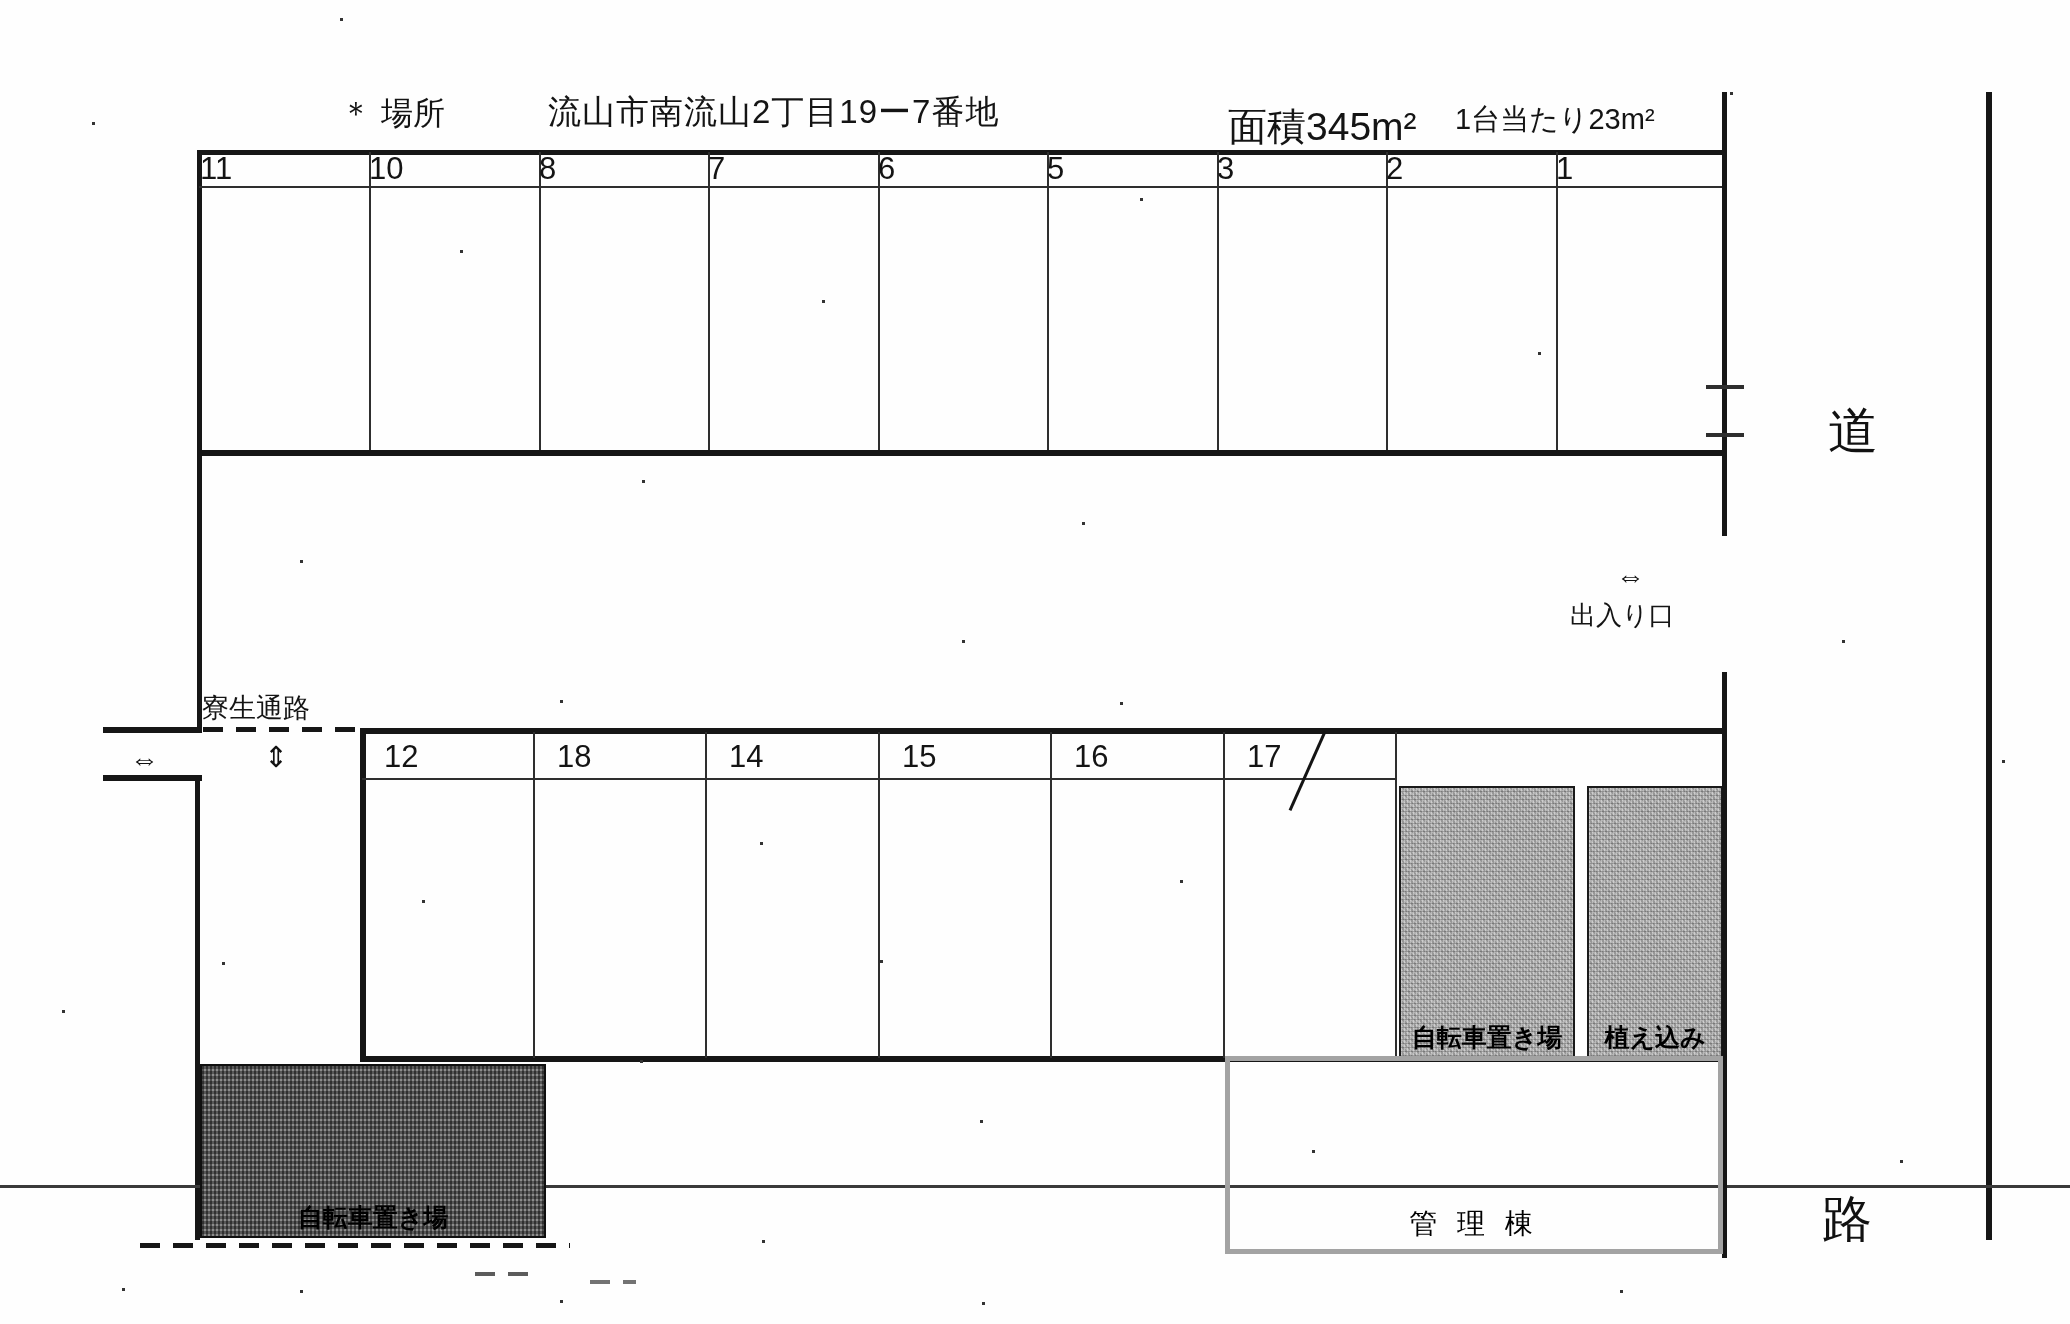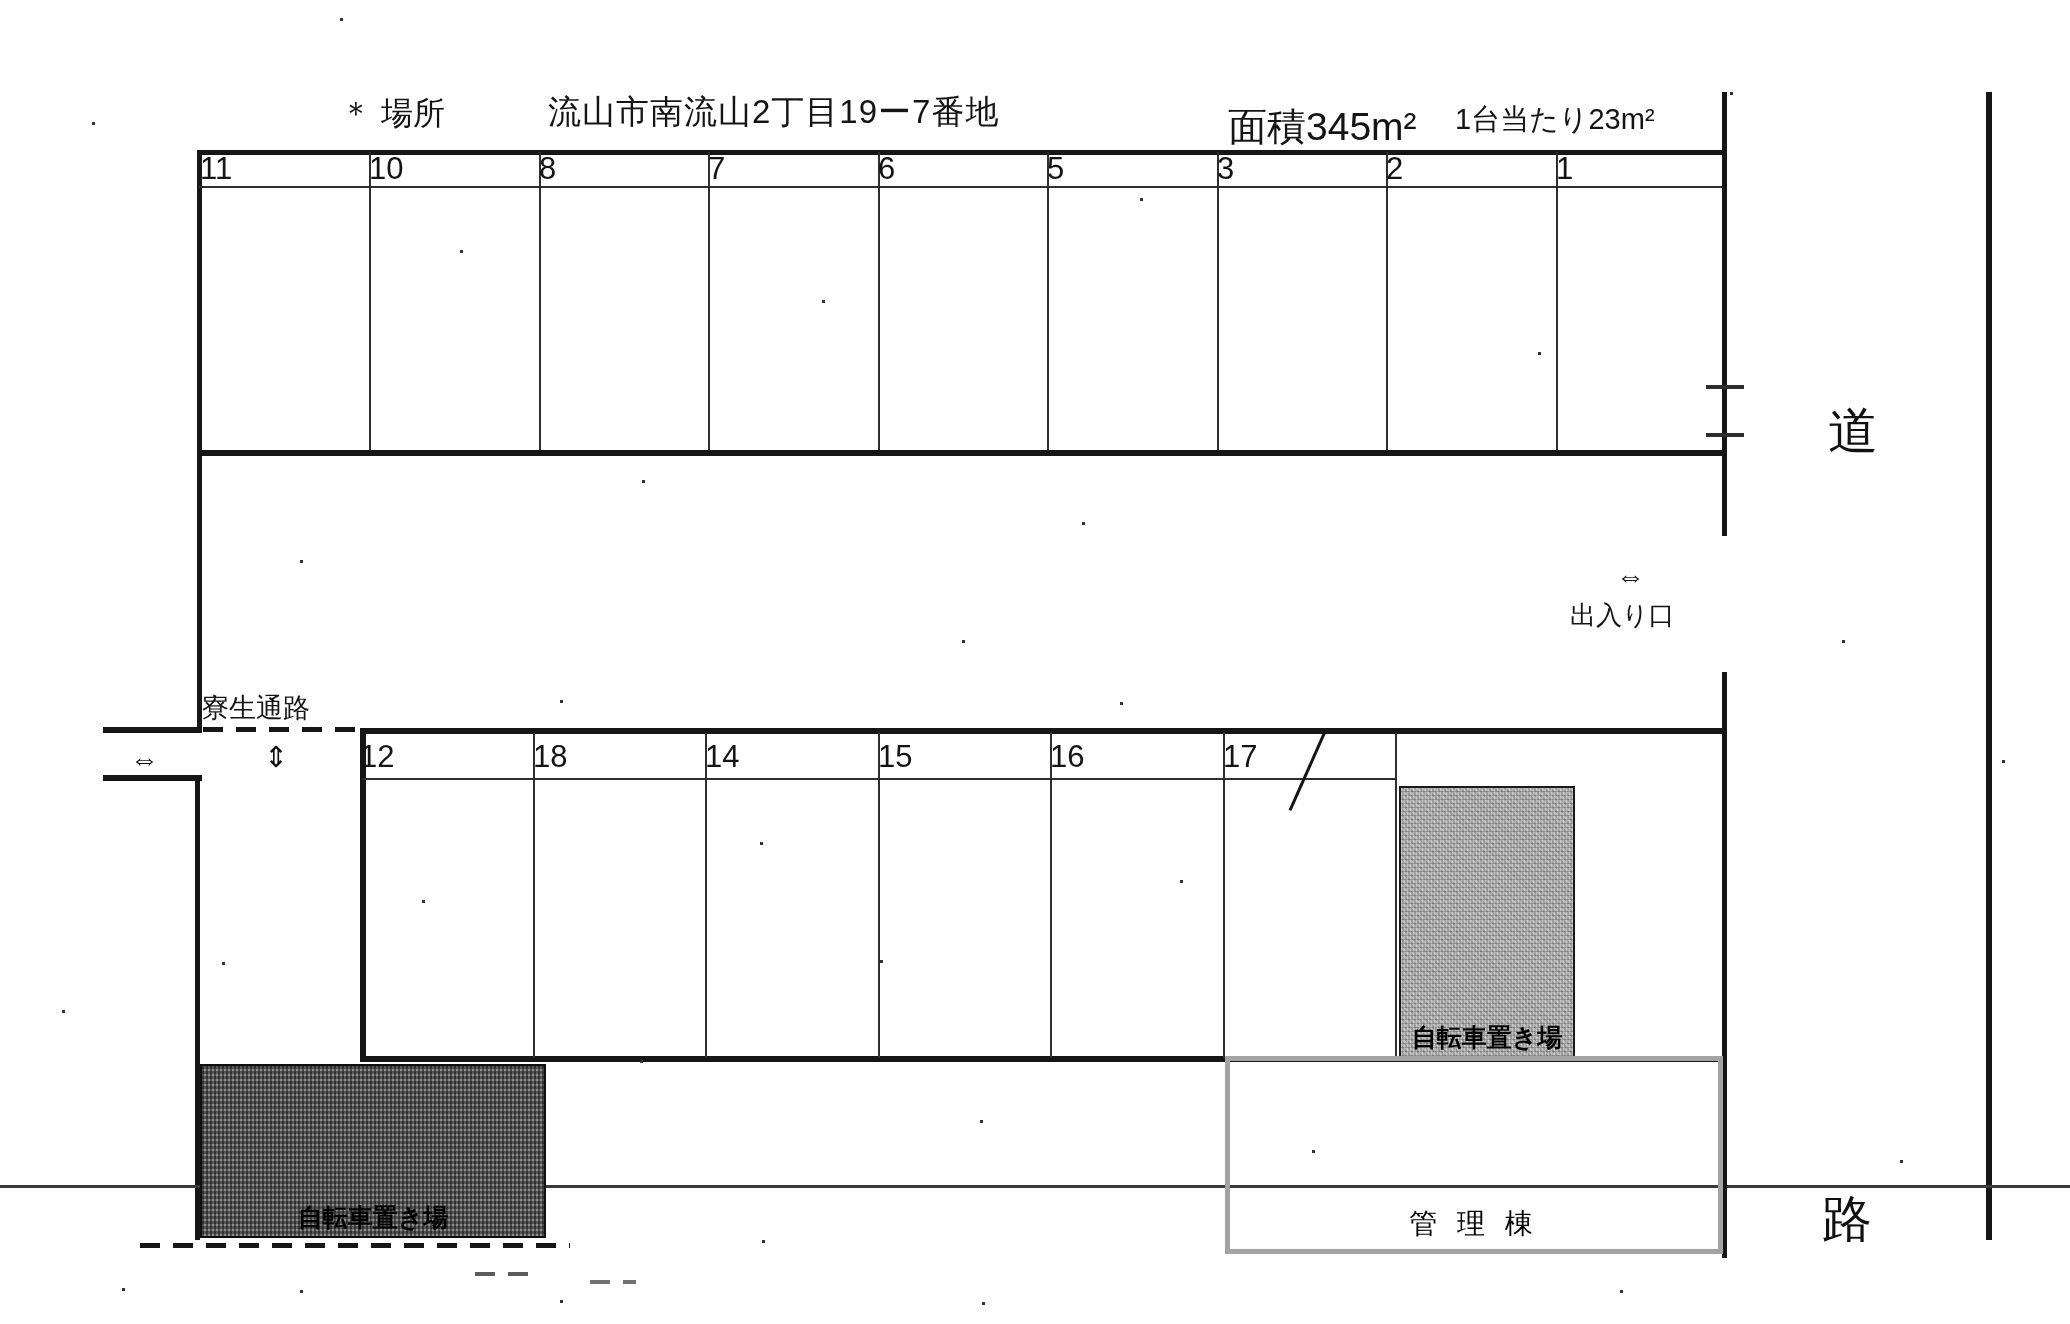--- a/index.html
+++ b/index.html
@@ -3,21 +3,21 @@
 <meta charset="utf-8">
 <style>
   html,body{margin:0;padding:0;background:#fff;}
   .canvas{position:relative;width:2070px;height:1324px;background:#fefefe;
           font-family:"Liberation Sans","DejaVu Sans",sans-serif;color:#141414;overflow:hidden;}
   .hline,.vline{position:absolute;background:#161616;}
   .thin{background:#2e2e2e;}
   .txt{position:absolute;white-space:nowrap;}
   .cell{position:absolute;text-align:left;font-size:31px;line-height:34px;}
   .cell.top{top:152px;width:169px;}
-  .cell.bot{top:740px;width:173px;}
+  .cell.bot{top:740px;width:173px;padding-left:24px;}
   .dashline{position:absolute;height:5px;
      background:repeating-linear-gradient(90deg,#161616 0 20px,transparent 20px 33px);}
   .hatch-light{position:absolute;z-index:2;border:2px solid #1a1a1a;
      background:
        repeating-linear-gradient(0deg, rgba(0,0,0,.20) 0 1px, transparent 1px 4px),
        repeating-linear-gradient(90deg, rgba(255,255,255,.35) 0 1px, transparent 1px 3px),
        repeating-linear-gradient(45deg, #b3b3b3 0 2px, #979797 2px 4px);}
   .hatch-dark{position:absolute;z-index:2;border:2px solid #101010;
      background:
        repeating-linear-gradient(90deg, rgba(0,0,0,.45) 0 2px, transparent 2px 4px),
@@ -112,20 +112,23 @@
   <div class="cell bot" style="left:705px;">14</div>
   <div class="cell bot" style="left:878px;">15</div>
   <div class="cell bot" style="left:1050px;">16</div>
   <div class="cell bot" style="left:1223px;">17</div>
 
   <div class="strike" style="left:1306px;top:728px;height:86px;"></div>
 
   <div class="hatch-light" style="left:1399px;top:786px;width:176px;height:272px;box-sizing:border-box;">
     <div class="hatch-label">自転車置き場</div>
   </div>
+  <div class="hatch-light" style="left:1587px;top:786px;width:136px;height:272px;box-sizing:border-box;">
+    <div class="hatch-label">植え込み</div>
+  </div>
 
   <div class="hatch-dark" style="left:200px;top:1064px;width:346px;height:174px;box-sizing:border-box;">
     <div class="hatch-label">自転車置き場</div>
   </div>
   <div class="dashline" style="left:140px;top:1243px;width:430px;"></div>
   <div class="dashline" style="left:475px;top:1272px;width:60px;height:4px;opacity:.7;"></div>
   <div class="dashline" style="left:590px;top:1280px;width:46px;height:4px;opacity:.6;"></div>
 
   <div class="building">
     <div class="hatch-label" style="bottom:6px;font-size:28px;letter-spacing:6px;font-weight:normal;">管 理 棟</div>

